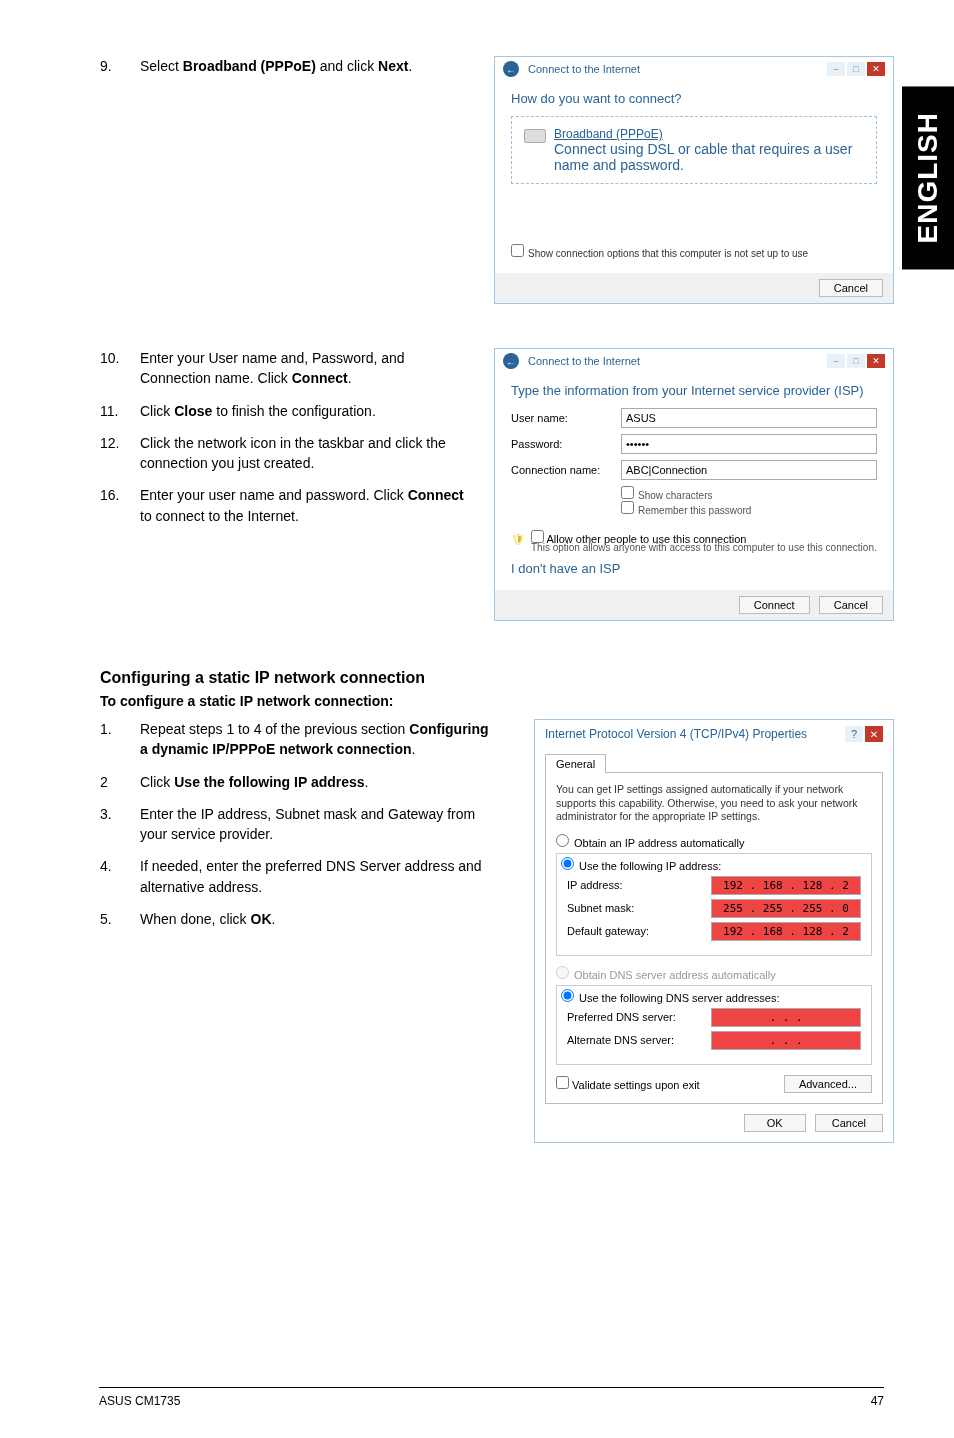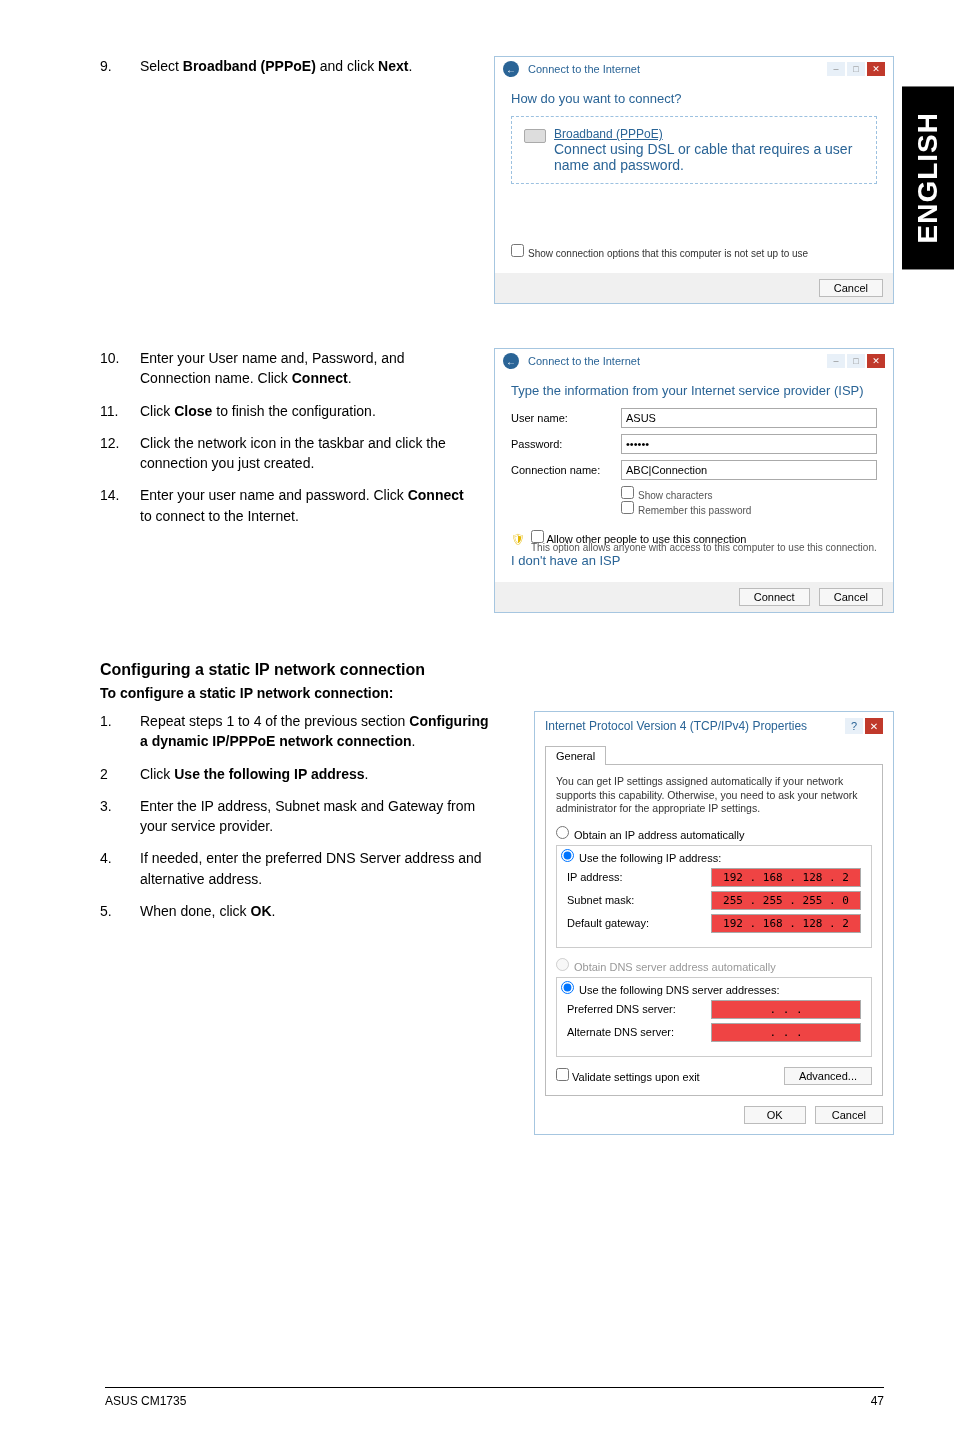--- a/index.html
+++ b/index.html
@@ -67,21 +67,21 @@
 
 .form-row { display:flex; align-items:center; margin-bottom:6px; }
 .form-row label { width:110px; font-size:11px; text-decoration: underline dotted transparent; }
 .form-row input[type="text"], .form-row input[type="password"] {
   flex:1; border:1px solid #aaa; padding:2px 4px; font-size:11px; height:20px;
 }
 .form-row.checks { margin-left:110px; display:block; }
 .form-row.checks div { font-size:10px; color:#555; }
 .form-row.checks input { margin-right:4px; }
 .shield { color:#e6b800; margin-right:3px; font-size:11px; }
-.help-text { font-size:10px; color:#555; margin-left:20px; margin-top:-4px; }
+.help-text { font-size:10px; color:#555; margin-left:20px; margin-top:-4px; margin-bottom:8px; }
 .link { color:#2a6496; font-size:13px; text-decoration:none; }
 
 .ipv4-dialog { border:1px solid #a6c6e0; font-size:11px; background:#fff; width: 360px; margin-left:auto; }
 .ipv4-title { background:#fff; color:#2a6496; font-size:12px; padding:6px 10px; display:flex; justify-content:space-between; align-items:center;gap:32px; }
 .ipv4-title .controls { display:flex; gap:2px; }
 .ipv4-title .qm { width:18px; height:16px; background:#e8f0f8; color:#2a6496; display:flex; align-items:center; justify-content:center; font-size:11px;}
 .ipv4-title .cl { width:18px; height:16px; background:#c0392b; color:#fff; display:flex; align-items:center; justify-content:center; font-size:10px;}
 .tab-strip { padding: 6px 10px 0 10px; }
 .tab { display:inline-block; border:1px solid #bbb; border-bottom:none; background:#fff; padding:3px 10px; font-size:11px; }
 .tab-body { border:1px solid #bbb; margin:0 10px 10px 10px; padding:10px; margin-top:-1px; }
@@ -90,21 +90,21 @@
 .radio-row { font-size:11px; margin-bottom:4px; }
 .radio-row input { margin-right:5px; }
 .ip-row { display:flex; justify-content:space-between; align-items:center; margin-bottom:4px; font-size:11px; }
 .ip-row .ip-input { border:1px solid #aaa; padding:2px 6px; width:150px; font-family:monospace; font-size:11px; text-align:center; background:#ef4444; }
 .footer-row { display:flex; justify-content:space-between; align-items:center; margin-top:4px; }
 .btn-row { text-align:right; padding: 0 10px 10px 10px; }
 
 .page-footer {
   position: absolute;
   bottom: 30px;
-  left: 105px;
+  left: 99px;
   right: 70px;
   border-top: 1px solid #000;
   padding-top: 6px;
   display:flex; justify-content:space-between;
   font-size: 12px;
 }
 </style>
 </head>
 <body>
 
@@ -167,21 +167,21 @@
         </li>
         <li>
           <span class="num">11.</span>
           <span class="txt"><span>Click </span><b>Close</b><span> to finish the configuration.</span></span>
         </li>
         <li>
           <span class="num">12.</span>
           <span class="txt">Click the network icon in the taskbar and click the connection you just created.</span>
         </li>
         <li>
-          <span class="num">14.</span>
+          <span class="num">16.</span>
           <span class="txt"><span>Enter your user name and password. Click </span><b>Connect</b><span> to connect to the Internet.</span></span>
         </li>
       </ol>
     </div>
     <div class="right-col">
       <div class="win-dialog">
         <div class="win-title">
           <div>
             <span class="back-arrow">←</span>
             <span>Connect to the Internet</span>

